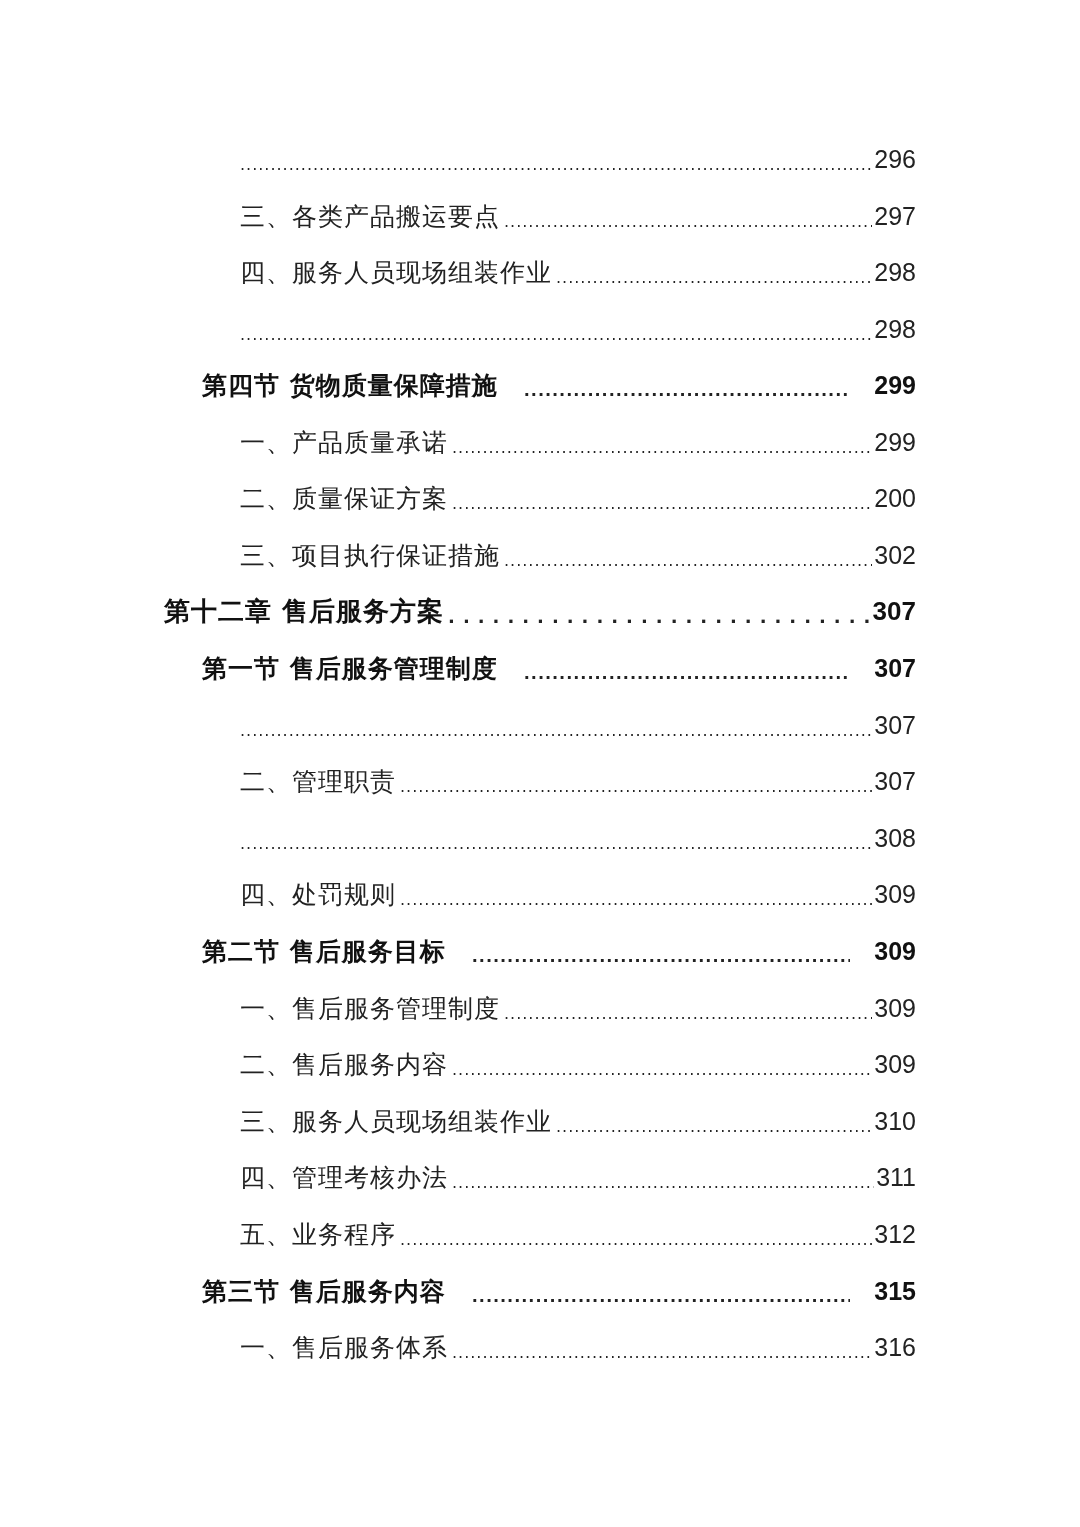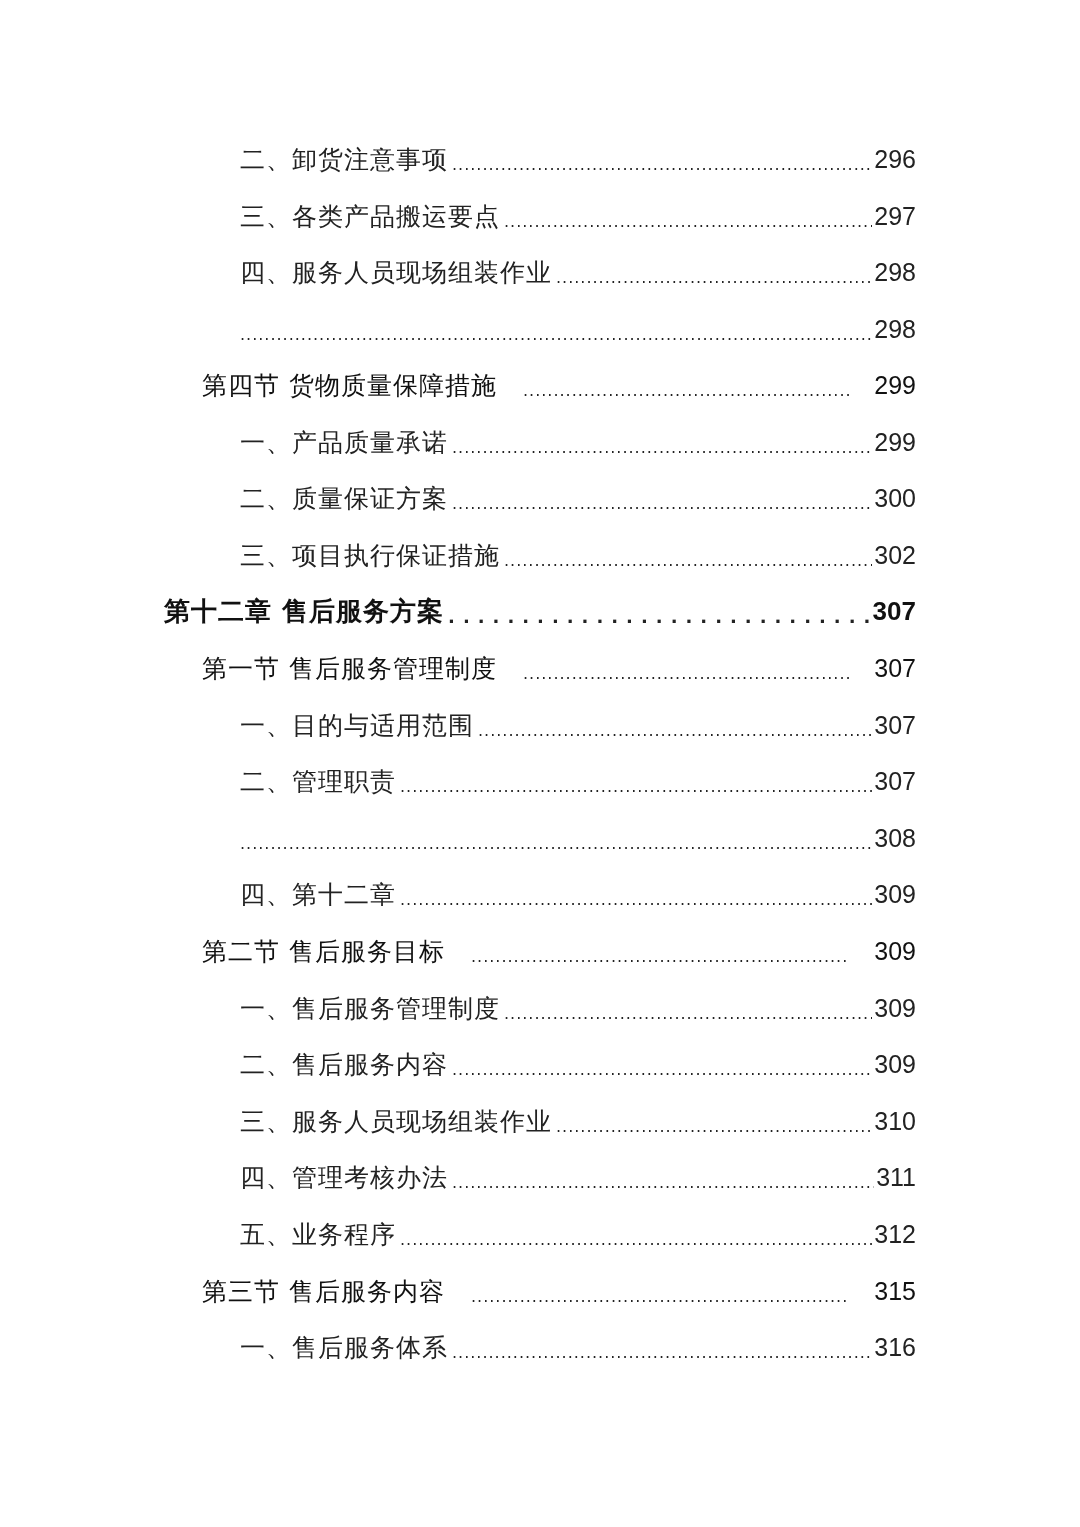--- a/index.html
+++ b/index.html
@@ -2,35 +2,34 @@
 <html><head>
 <meta charset="utf-8">
 <style>
   html, body { margin: 0; padding: 0; background: #ffffff; }
   body { width: 1080px; height: 1527px; position: relative; overflow: hidden;
          font-family: "DejaVu Sans", "Liberation Sans", sans-serif; color: #111; }
   .toc { position: absolute; left: 0; top: 131px; width: 1080px; }
   .entry { position: absolute; height: 40px; display: flex; align-items: baseline;
            right: 164px; font-size: 25px; line-height: 40px; white-space: nowrap; }
   .entry.l3 { left: 240px; font-weight: normal; color: #222; }
-  .entry.l2 { left: 202px; font-weight: normal; font-size: 25px; gap: 22px; }
+  .entry.l2 { left: 202px; font-weight: bold; font-size: 25px; gap: 22px; }
   .entry.l1 { left: 164px; font-weight: bold; font-size: 26px; align-items: flex-end; }
   .entry .label { flex: 0 0 auto; padding-right: 4px; letter-spacing: 1px; }
   .entry .leader { flex: 1 1 auto; overflow: hidden; color: #222; letter-spacing: 1px;
                    font-size: 16px; line-height: 40px; align-self: flex-end; height: 34px; }
   .entry.l1 .leader { letter-spacing: 8px; font-size: 18px; }
   .entry .leader::before { content: "........................................................................................................................................................................................................................"; }
   .entry .page { flex: 0 0 auto; padding-left: 2px; font-family: "Liberation Sans", sans-serif; }
 </style>
 </head>
 <body>
 
 <div class="toc">
   <div class="entry l3" style="top:8px">
-    <span class="label">二、卸货注意事项</span>
     <span class="leader"></span>
     <span class="page">296</span>
   </div>
   <div class="entry l3" style="top:65px">
     <span class="label">三、各类产品搬运要点</span>
     <span class="leader"></span>
     <span class="page">297</span>
   </div>
   <div class="entry l3" style="top:121px">
     <span class="label">四、服务人员现场组装作业</span>
@@ -47,53 +46,52 @@
     <span class="page">299</span>
   </div>
   <div class="entry l3" style="top:291px">
     <span class="label">一、产品质量承诺</span>
     <span class="leader"></span>
     <span class="page">299</span>
   </div>
   <div class="entry l3" style="top:347px">
     <span class="label">二、质量保证方案</span>
     <span class="leader"></span>
-    <span class="page">300</span>
+    <span class="page">200</span>
   </div>
   <div class="entry l3" style="top:404px">
     <span class="label">三、项目执行保证措施</span>
     <span class="leader"></span>
     <span class="page">302</span>
   </div>
   <div class="entry l1" style="top:460px">
     <span class="label">第十二章  售后服务方案</span>
     <span class="leader"></span>
     <span class="page">307</span>
   </div>
   <div class="entry l2" style="top:517px">
     <span class="label">第一节  售后服务管理制度</span>
     <span class="leader"></span>
     <span class="page">307</span>
   </div>
   <div class="entry l3" style="top:574px">
-    <span class="label">一、目的与适用范围</span>
     <span class="leader"></span>
     <span class="page">307</span>
   </div>
   <div class="entry l3" style="top:630px">
     <span class="label">二、管理职责</span>
     <span class="leader"></span>
     <span class="page">307</span>
   </div>
   <div class="entry l3" style="top:687px">
     <span class="leader"></span>
     <span class="page">308</span>
   </div>
   <div class="entry l3" style="top:743px">
-    <span class="label">四、第十二章</span>
+    <span class="label">四、处罚规则</span>
     <span class="leader"></span>
     <span class="page">309</span>
   </div>
   <div class="entry l2" style="top:800px">
     <span class="label">第二节  售后服务目标</span>
     <span class="leader"></span>
     <span class="page">309</span>
   </div>
   <div class="entry l3" style="top:857px">
     <span class="label">一、售后服务管理制度</span>

